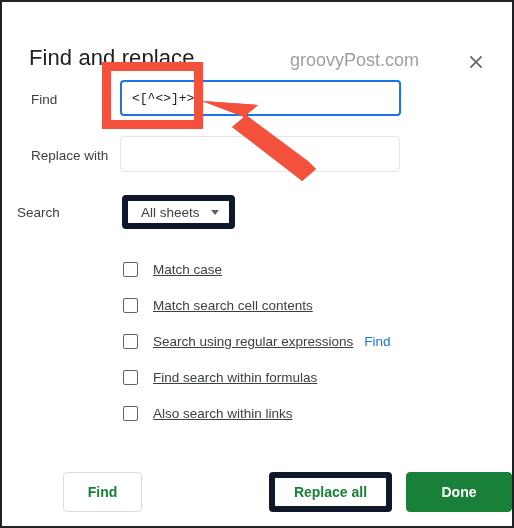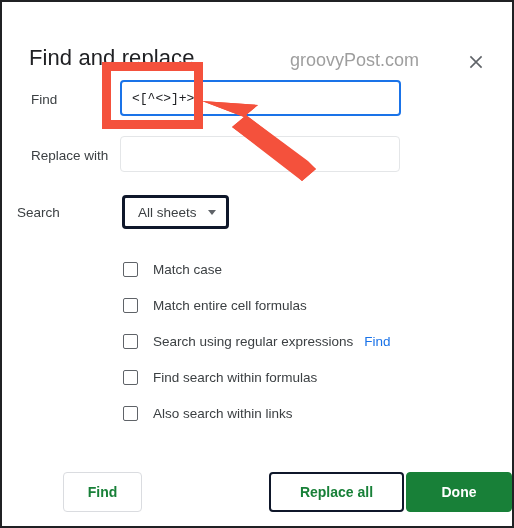--- a/index.html
+++ b/index.html
@@ -99,21 +99,21 @@
   }
 
   
   .dropdown {
     position: absolute;
     left: 120px;
     top: 193px;
     box-sizing: border-box;
     height: 34px;
     padding: 0 10px 0 13px;
-    border: 3px solid #0f172a;
+    border: 6px solid #0f172a;
     border-radius: 4px;
     background: #fff;
     display: flex;
     align-items: center;
     gap: 11px;
     cursor: pointer;
   }
   .dropdown-value {
     font-size: 13.5px;
     color: #3c4043;
@@ -146,20 +146,21 @@
     border: 1.6px solid #5f6368;
     border-radius: 2px;
     background: #fff;
     flex: 0 0 auto;
   }
   .check-label {
     margin-left: 15px;
     font-size: 13.5px;
     color: #3c4043;
     white-space: nowrap;
+    text-decoration: underline;
   }
   .help-link {
     margin-left: 11px;
     font-size: 13.5px;
     color: #1a73e8;
     text-decoration: none;
     cursor: pointer;
     white-space: nowrap;
   }
 
@@ -194,22 +195,22 @@
   }
   .btn-replace {
     left: 155px;
     width: 98px;
     border: 1px dotted #e8eaed;
     color: #bdc1c6;
     cursor: default;
   }
   .btn-replace-all {
     left: 267px;
-    width: 135px;
-    border: 2px solid #0f172a;
+    width: 123px;
+    border: 6px solid #0f172a;
     color: #188038;
   }
   .btn-done {
     left: 404px;
     width: 106px;
     border: 1px solid #188038;
     background: #188038;
     color: #ffffff;
   }
 
@@ -262,21 +263,21 @@
 
   <div class="check-list">
 
     <div class="check-row">
       <span class="checkbox"></span>
       <span class="check-label">Match case</span>
     </div>
 
     <div class="check-row">
       <span class="checkbox"></span>
-      <span class="check-label">Match entire cell formulas</span>
+      <span class="check-label">Match search cell contents</span>
     </div>
 
     <div class="check-row">
       <span class="checkbox"></span>
       <span class="check-label">Search using regular expressions</span>
       <span class="help-link">Find</span>
     </div>
 
     <div class="check-row">
       <span class="checkbox"></span>

